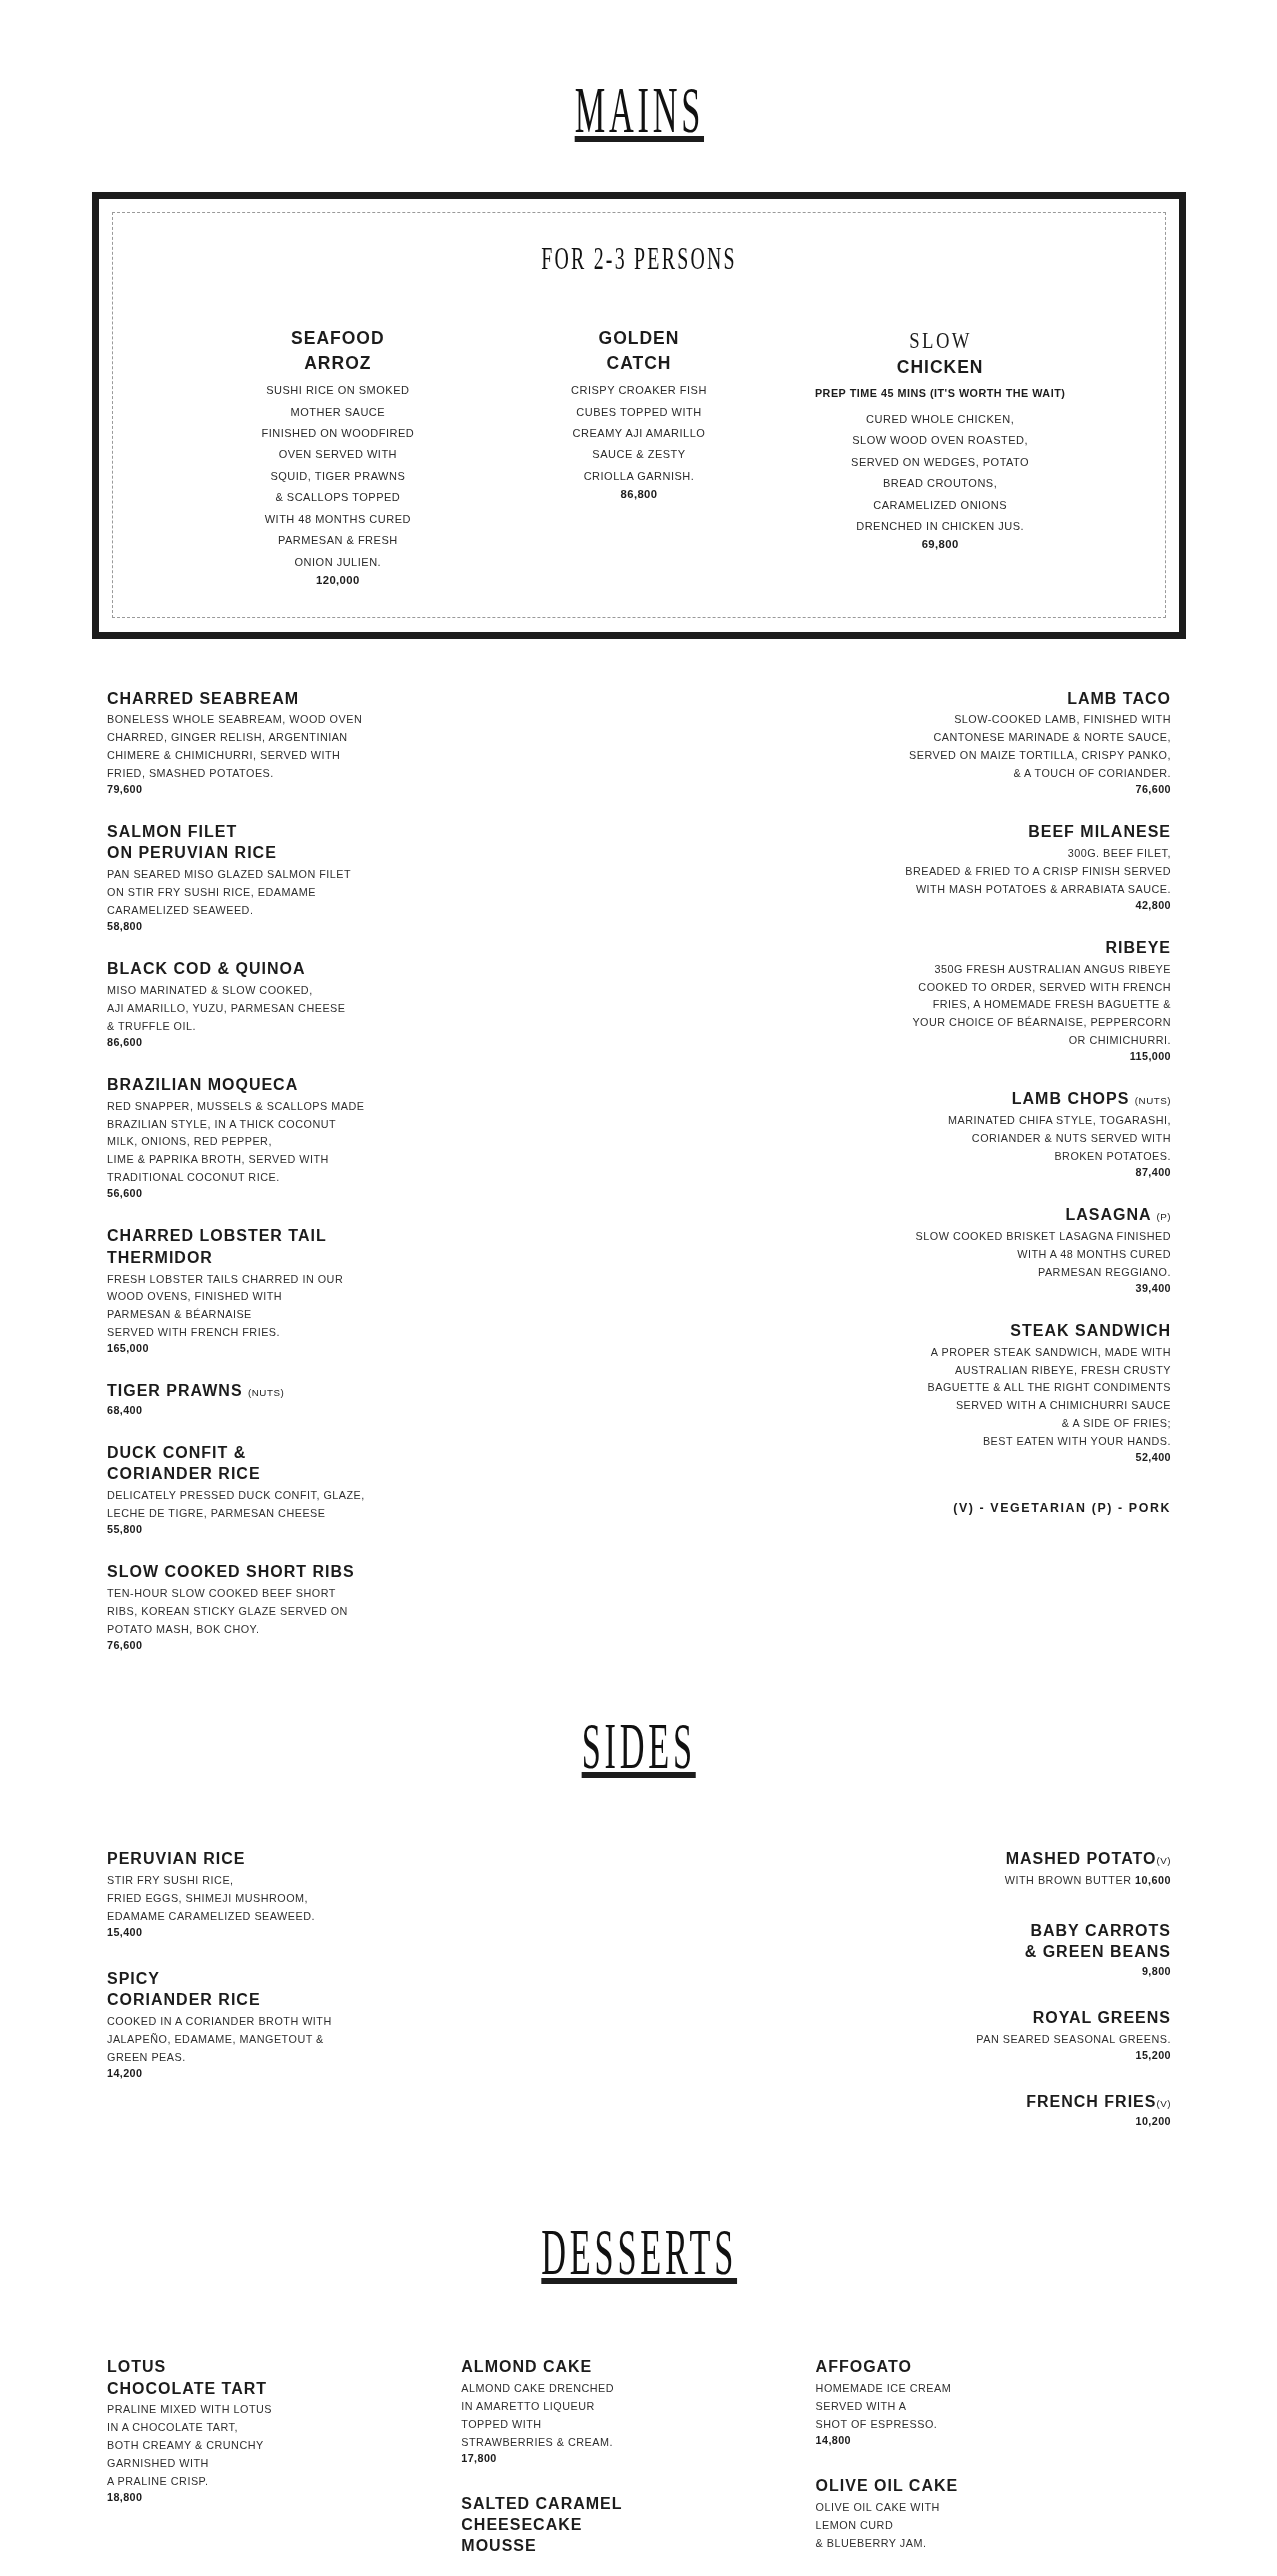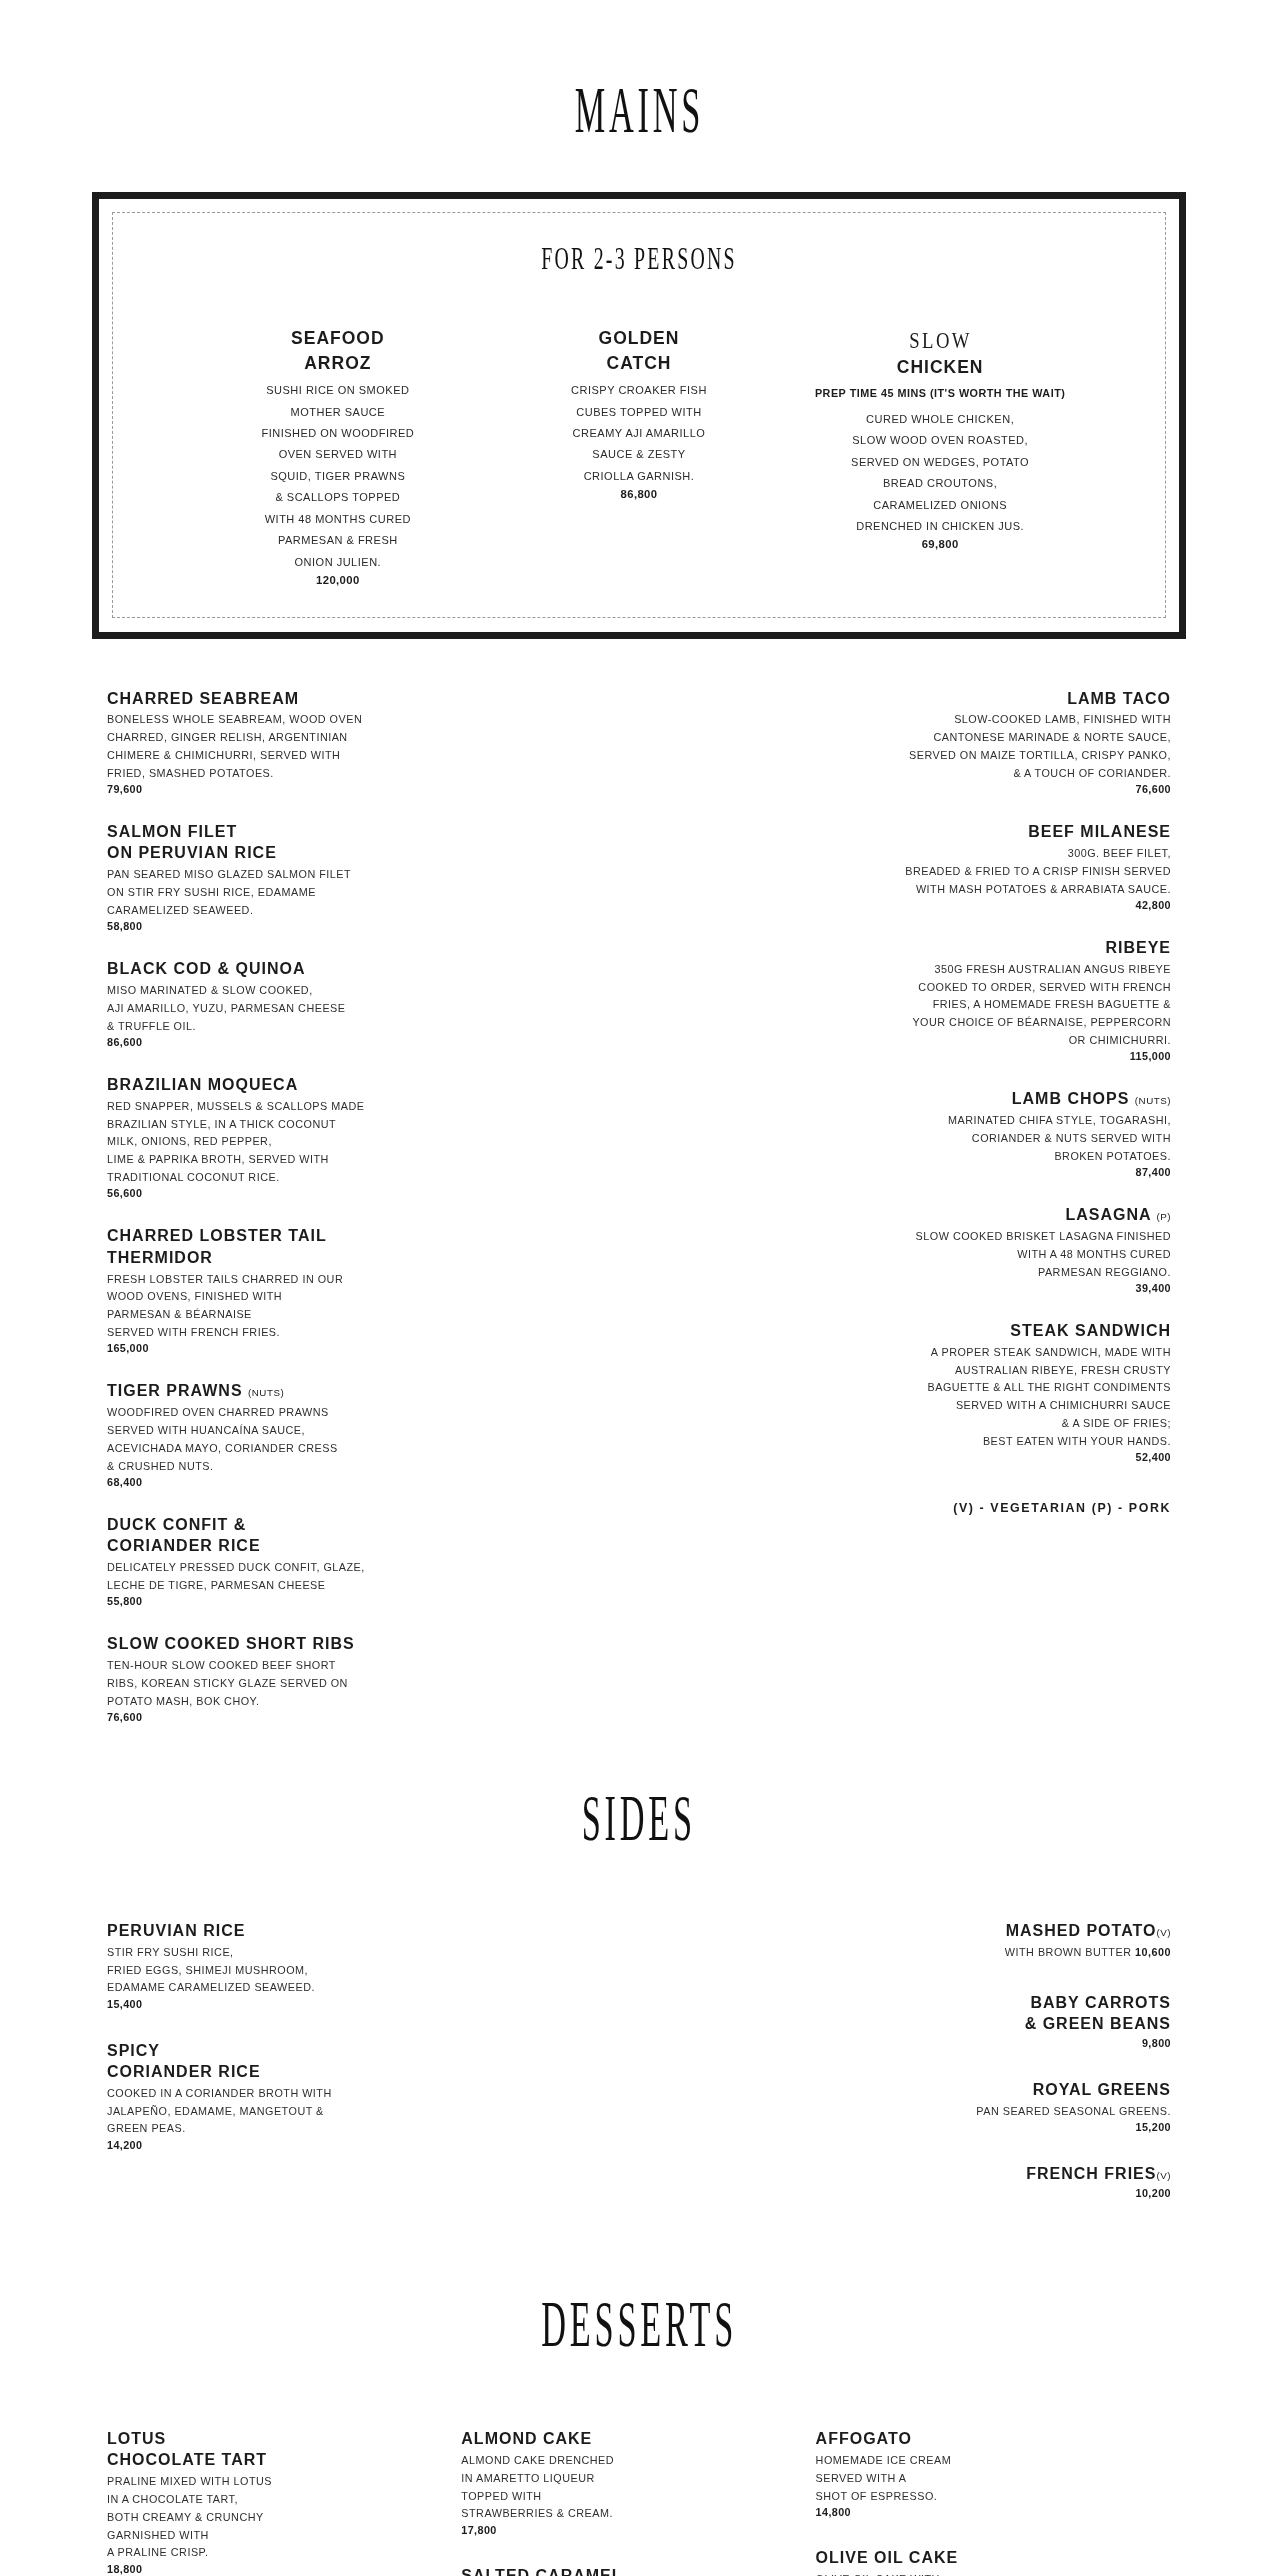--- a/index.html
+++ b/index.html
@@ -25,21 +25,21 @@
     font-family: "Liberation Serif", serif;
     font-weight: 400;
     font-size: 66px;
     letter-spacing: 7.2px;
     line-height: 1;
     color: #111111;
     transform: scaleX(0.52);
     transform-origin: center center;
     white-space: nowrap;
   }
-  .heading-wrap { width: 100%; display: flex; justify-content: center; align-items: flex-end; }
+  .heading-wrap { width: 100%; display: flex; justify-content: center; align-items: flex-end; text-decoration: underline; }
 
   #mains-heading-wrap { padding-top: 77px; padding-bottom: 49px; }
   #sides-heading-wrap { padding-top: 62px; padding-bottom: 57px; }
   #desserts-heading-wrap { padding-top: 62px; padding-bottom: 61px; }
 
   
   .featured-outer {
     margin: 0 92px 0 92px;
     border: 7.2px solid #1c1c1c;
     padding: 13.4px;
@@ -291,24 +291,20 @@
 PARMESAN &amp; BÉARNAISE
 SERVED WITH FRENCH FRIES.</div>
         <div class="dish-price">165,000</div>
       </div>
 
       <div class="dish">
         <div class="dish-name">
           <span>TIGER PRAWNS</span>
           <span class="dish-tag">(NUTS)</span>
         </div>
-        <div class="dish-desc">WOODFIRED OVEN CHARRED PRAWNS
-SERVED WITH HUANCAÍNA SAUCE,
-ACEVICHADA MAYO, CORIANDER CRESS
-&amp; CRUSHED NUTS.</div>
         <div class="dish-price">68,400</div>
       </div>
 
       <div class="dish">
         <div class="dish-name" style="white-space:pre-line">DUCK CONFIT &amp;
 CORIANDER RICE</div>
         <div class="dish-desc">DELICATELY PRESSED DUCK CONFIT, GLAZE,
 LECHE DE TIGRE, PARMESAN CHEESE</div>
         <div class="dish-price">55,800</div>
       </div>

